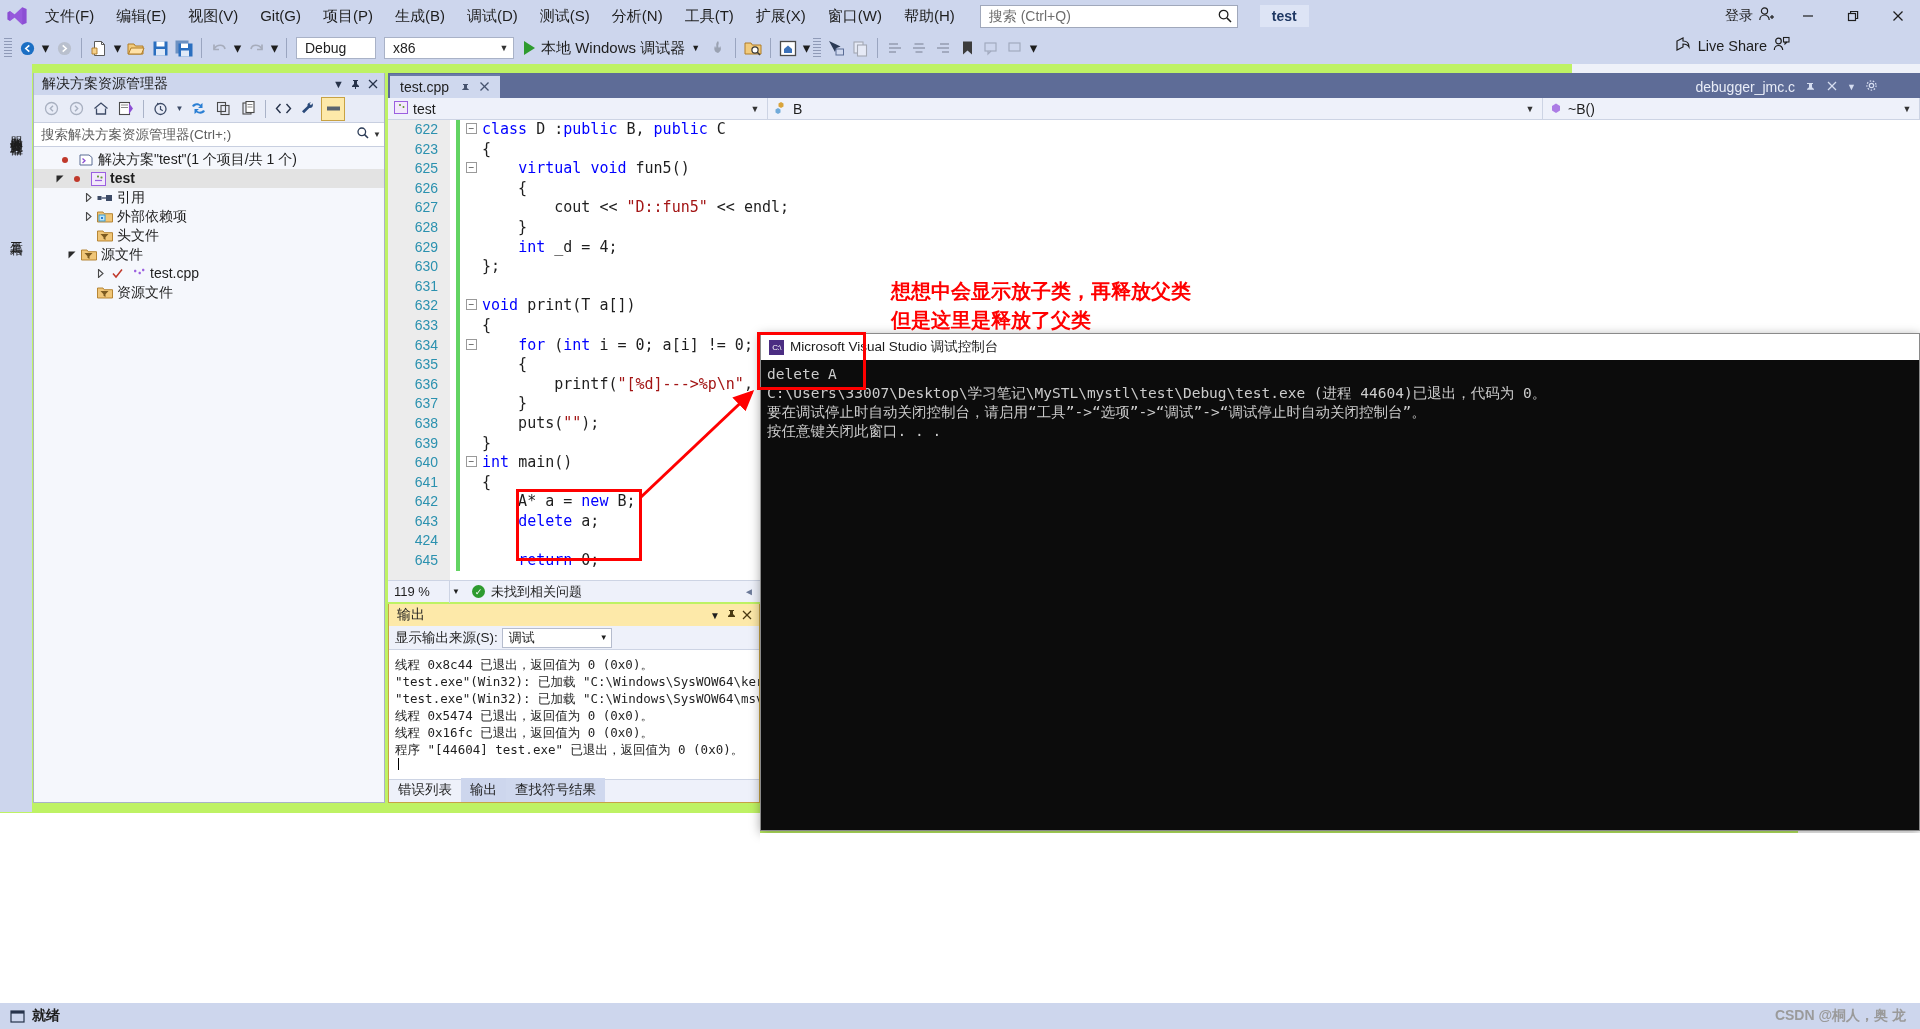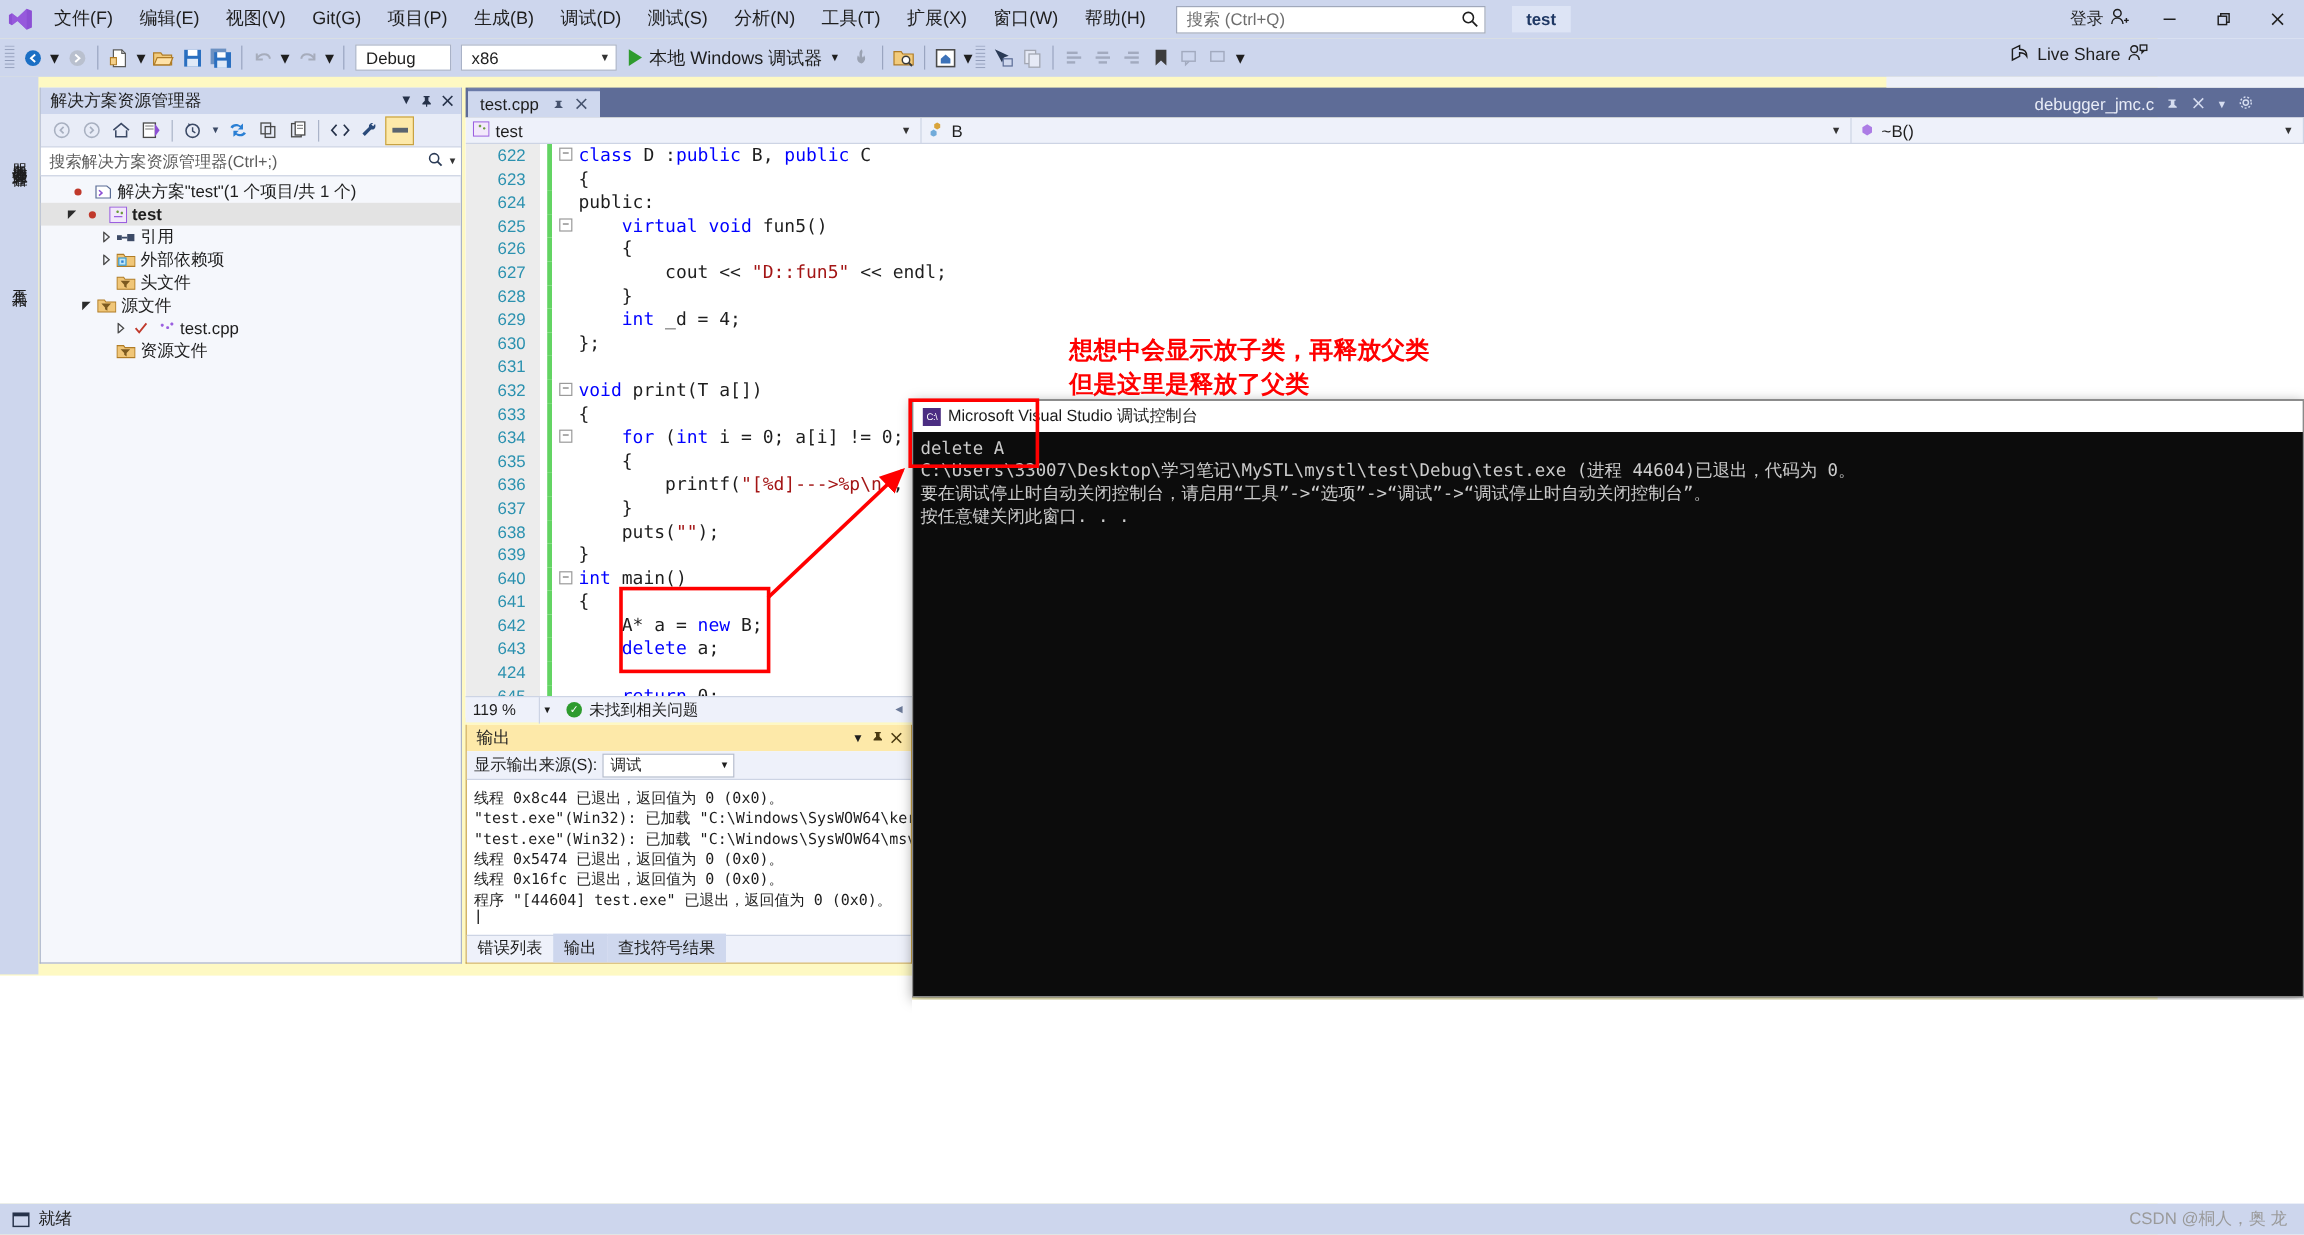--- a/index.html
+++ b/index.html
@@ -4,21 +4,21 @@
 <style>
   * { margin:0; padding:0; box-sizing:border-box; }
   html,body { width:1920px; height:1029px; overflow:hidden; }
   body {
     font-family:"Liberation Sans","DejaVu Sans",sans-serif;
     font-size:15px;
     background:#ffffff;
     color:#1e1e1e;
     -webkit-font-smoothing:antialiased;
   }
-  .app { position:relative; width:1798px; height:1029px; background:#fef9c3; }
+  .app { position:relative; width:1798px; height:1029px; background:#bef264; }
 
   
   .titlebar {
     position:absolute; left:0; top:0; width:1920px; height:32px;
     background:#cdd6ed; display:flex; align-items:center;
   }
   .vs-logo { width:34px; height:32px; display:flex; align-items:center; justify-content:center; }
   .vs-logo svg { display:block; }
   .menu { display:flex; align-items:center; height:32px; }
   .menu-item {
@@ -249,21 +249,21 @@
     font-family:"Liberation Sans","DejaVu Sans",sans-serif; white-space:nowrap;
   }
   .anno-box {
     position:absolute; border:3px solid #ff0000;
   }
   .anno-svg { position:absolute; left:0; top:0; width:1920px; height:1029px; pointer-events:none; }
 
   
   .statusbar {
     position:absolute; left:0; bottom:0; width:1920px; height:26px;
-    background:#cdd6ed; display:flex; align-items:center; padding-left:8px; font-size:14px;
+    background:#cdd6ed; display:flex; align-items:center; padding-left:8px; font-size:14px;font-weight:bold;
   }
   .sb-ico { width:18px; height:18px; display:flex; align-items:center; justify-content:center; margin-right:6px;}
   .watermark {
     position:absolute; right:14px; bottom:4px; font-size:14px; color:#9a9a9a;
   }
   .white-right {
     position:absolute; left:760px; top:833px; width:1160px; height:170px; background:#ffffff;
   }
   .white-bottom {
     position:absolute; left:0; top:813px; width:760px; height:190px; background:#ffffff;
@@ -811,21 +811,20 @@
         <span class="nvtxt">~B()</span>
         <span class="nvcar">▼</span>
       </div>
     </div>
 
     <div class="codearea">
       <div class="gutter"></div>
       <div class="code" id="code-lines">
           <div class="cline"><span class="lnum">622</span><span class="chglime"></span><span class="fold">−</span><span class="ctext"><span class="kw">class </span><span class="plain">D </span><span class="plain">:</span><span class="kw">public </span><span class="plain">B, </span><span class="kw">public </span><span class="plain">C</span></span></div>
           <div class="cline"><span class="lnum">623</span><span class="chglime"></span><span class="ctext"><span class="plain">{</span></span></div>
-          <div class="cline"><span class="lnum">624</span><span class="chglime"></span><span class="ctext"><span class="plain">public:</span></span></div>
           <div class="cline"><span class="lnum">625</span><span class="chglime"></span><span class="fold">−</span><span class="ctext"><span class="plain">    </span><span class="kw">virtual </span><span class="kw">void </span><span class="plain">fun5()</span></span></div>
           <div class="cline"><span class="lnum">626</span><span class="chglime"></span><span class="ctext"><span class="plain">    {</span></span></div>
           <div class="cline"><span class="lnum">627</span><span class="chglime"></span><span class="ctext"><span class="plain">        cout &lt;&lt; </span><span class="str">"D::fun5"</span><span class="plain"> &lt;&lt; endl;</span></span></div>
           <div class="cline"><span class="lnum">628</span><span class="chglime"></span><span class="ctext"><span class="plain">    }</span></span></div>
           <div class="cline"><span class="lnum">629</span><span class="chglime"></span><span class="ctext"><span class="plain">    </span><span class="kw">int </span><span class="plain">_d = 4;</span></span></div>
           <div class="cline"><span class="lnum">630</span><span class="chglime"></span><span class="ctext"><span class="plain">};</span></span></div>
           <div class="cline"><span class="lnum">631</span><span class="chglime"></span><span class="ctext"><span class="plain"></span></span></div>
           <div class="cline"><span class="lnum">632</span><span class="chglime"></span><span class="fold">−</span><span class="ctext"><span class="kw">void </span><span class="plain">print(T a[])</span></span></div>
           <div class="cline"><span class="lnum">633</span><span class="chglime"></span><span class="ctext"><span class="plain">{</span></span></div>
           <div class="cline"><span class="lnum">634</span><span class="chglime"></span><span class="fold">−</span><span class="ctext"><span class="plain">    </span><span class="kw">for </span><span class="plain">(</span><span class="kw">int </span><span class="plain">i = 0; a[i] != 0; i++)</span></span></div>

